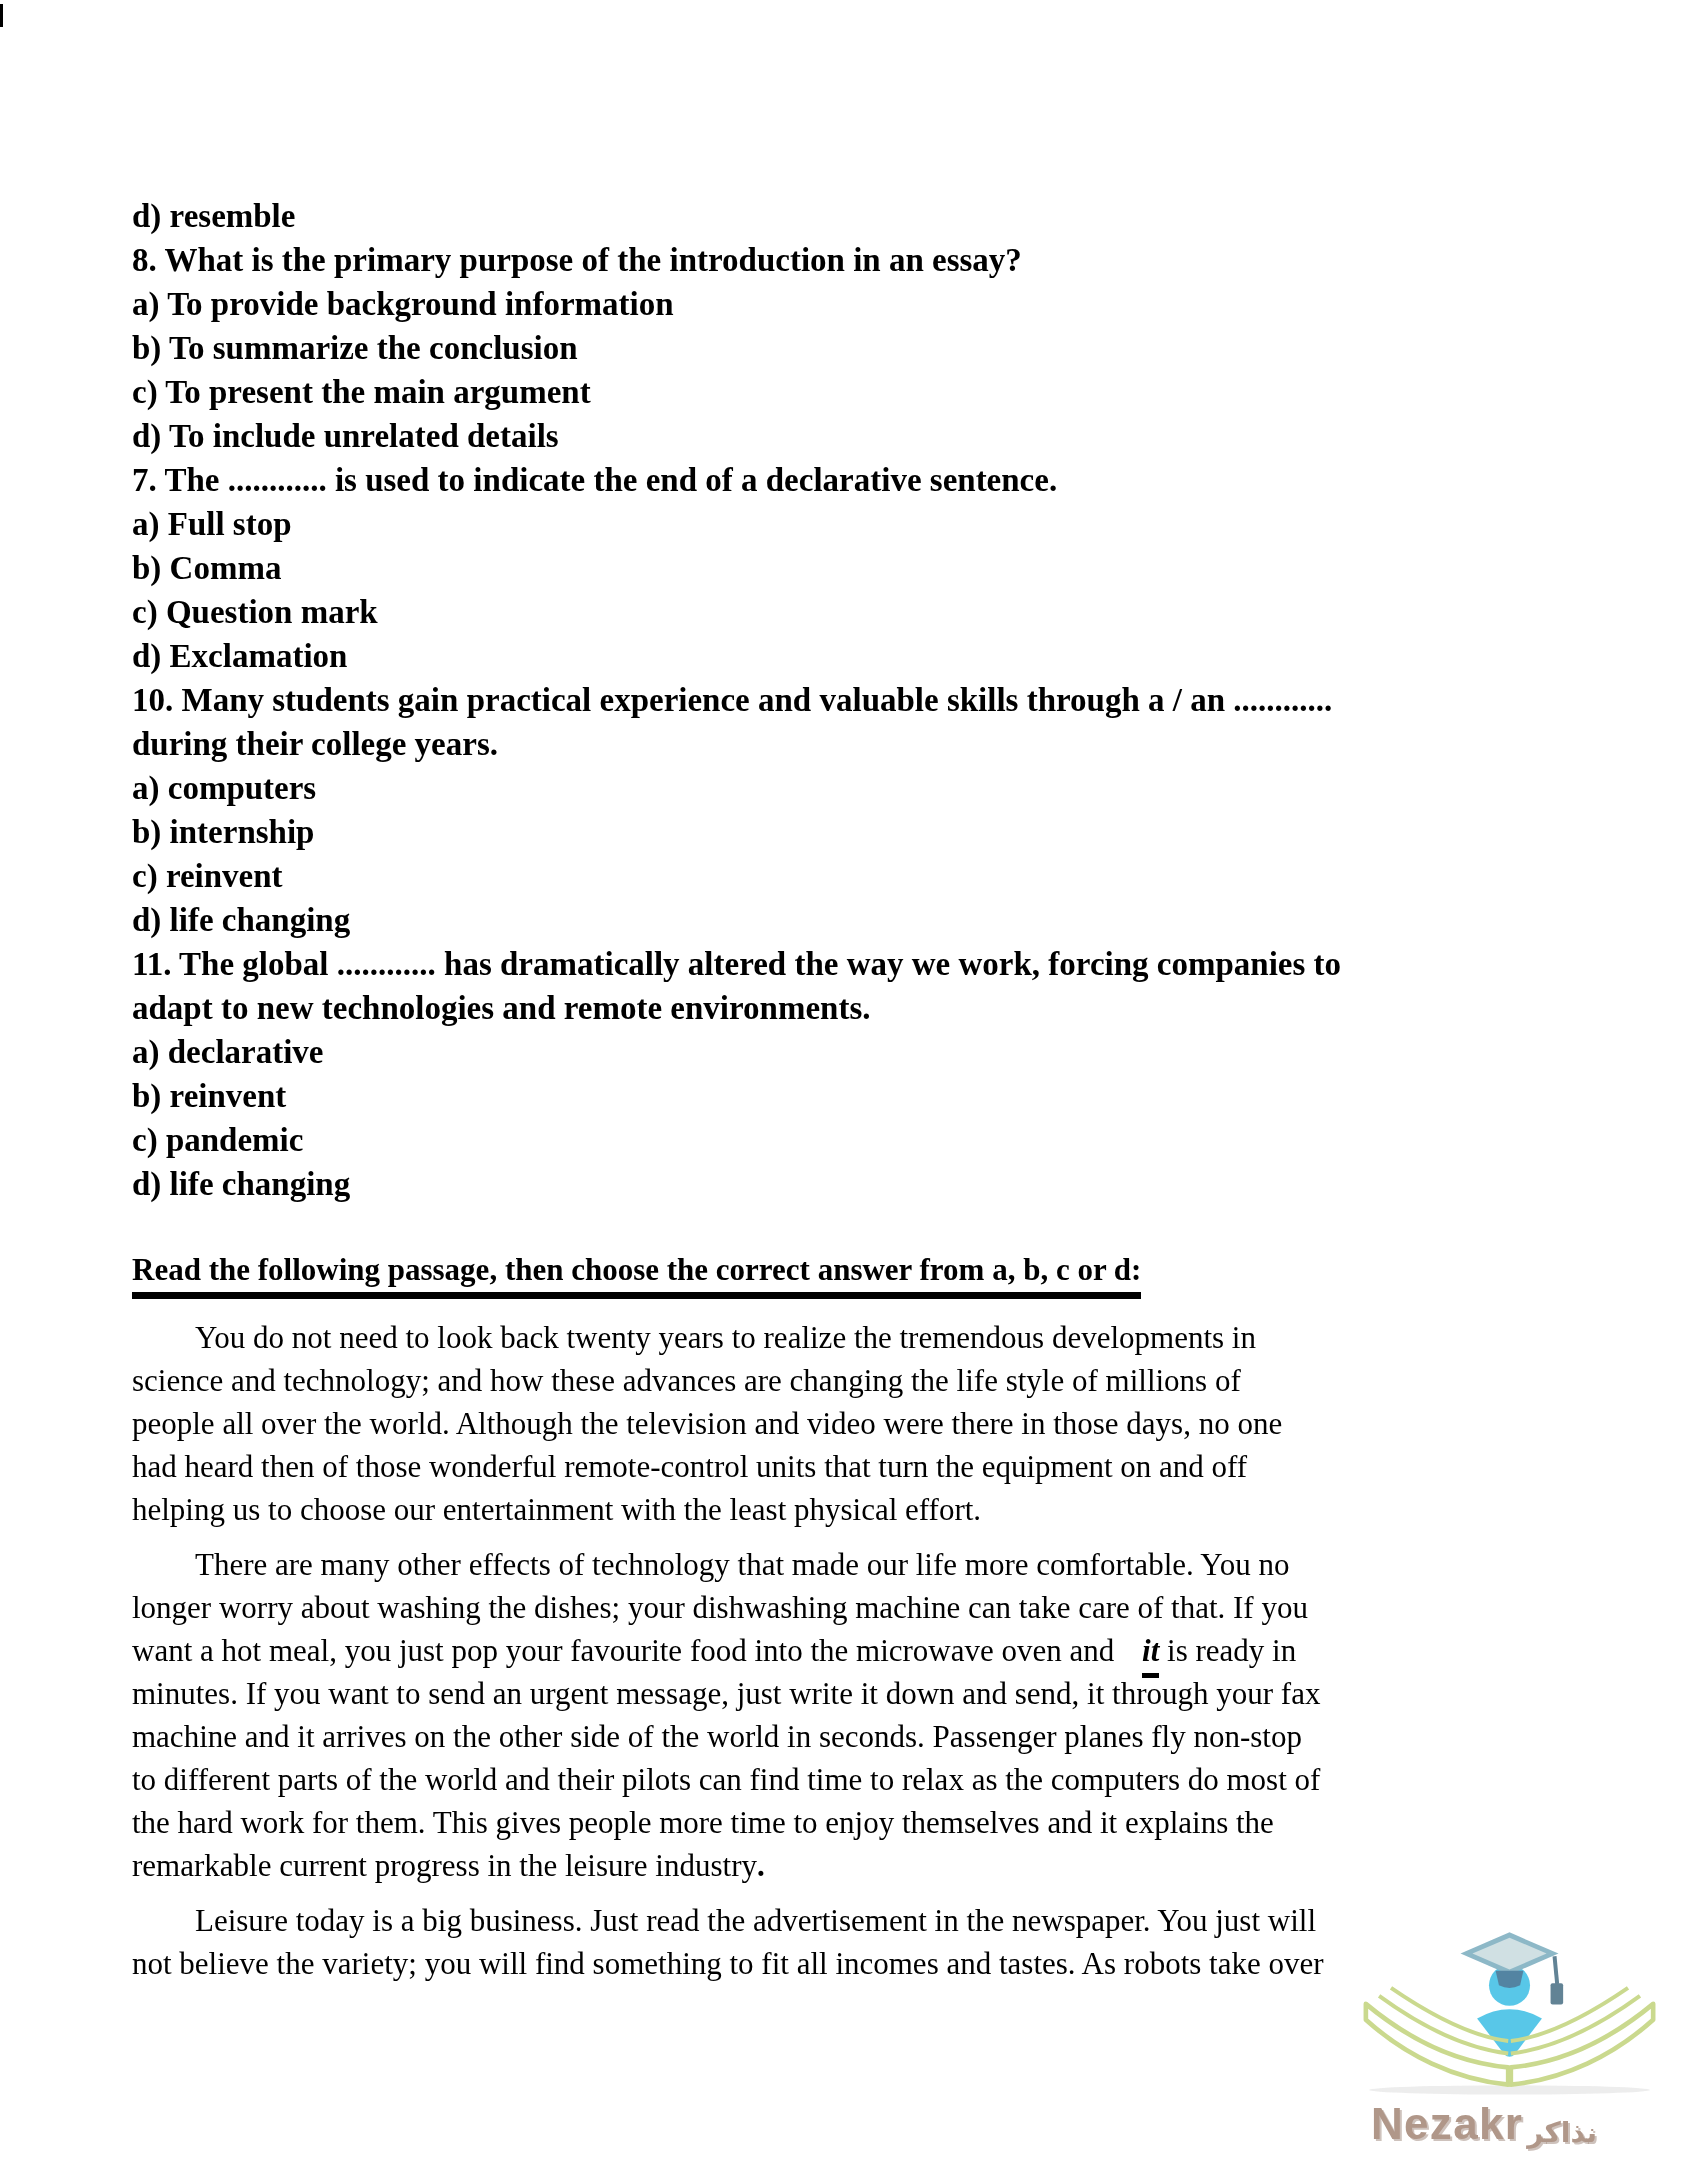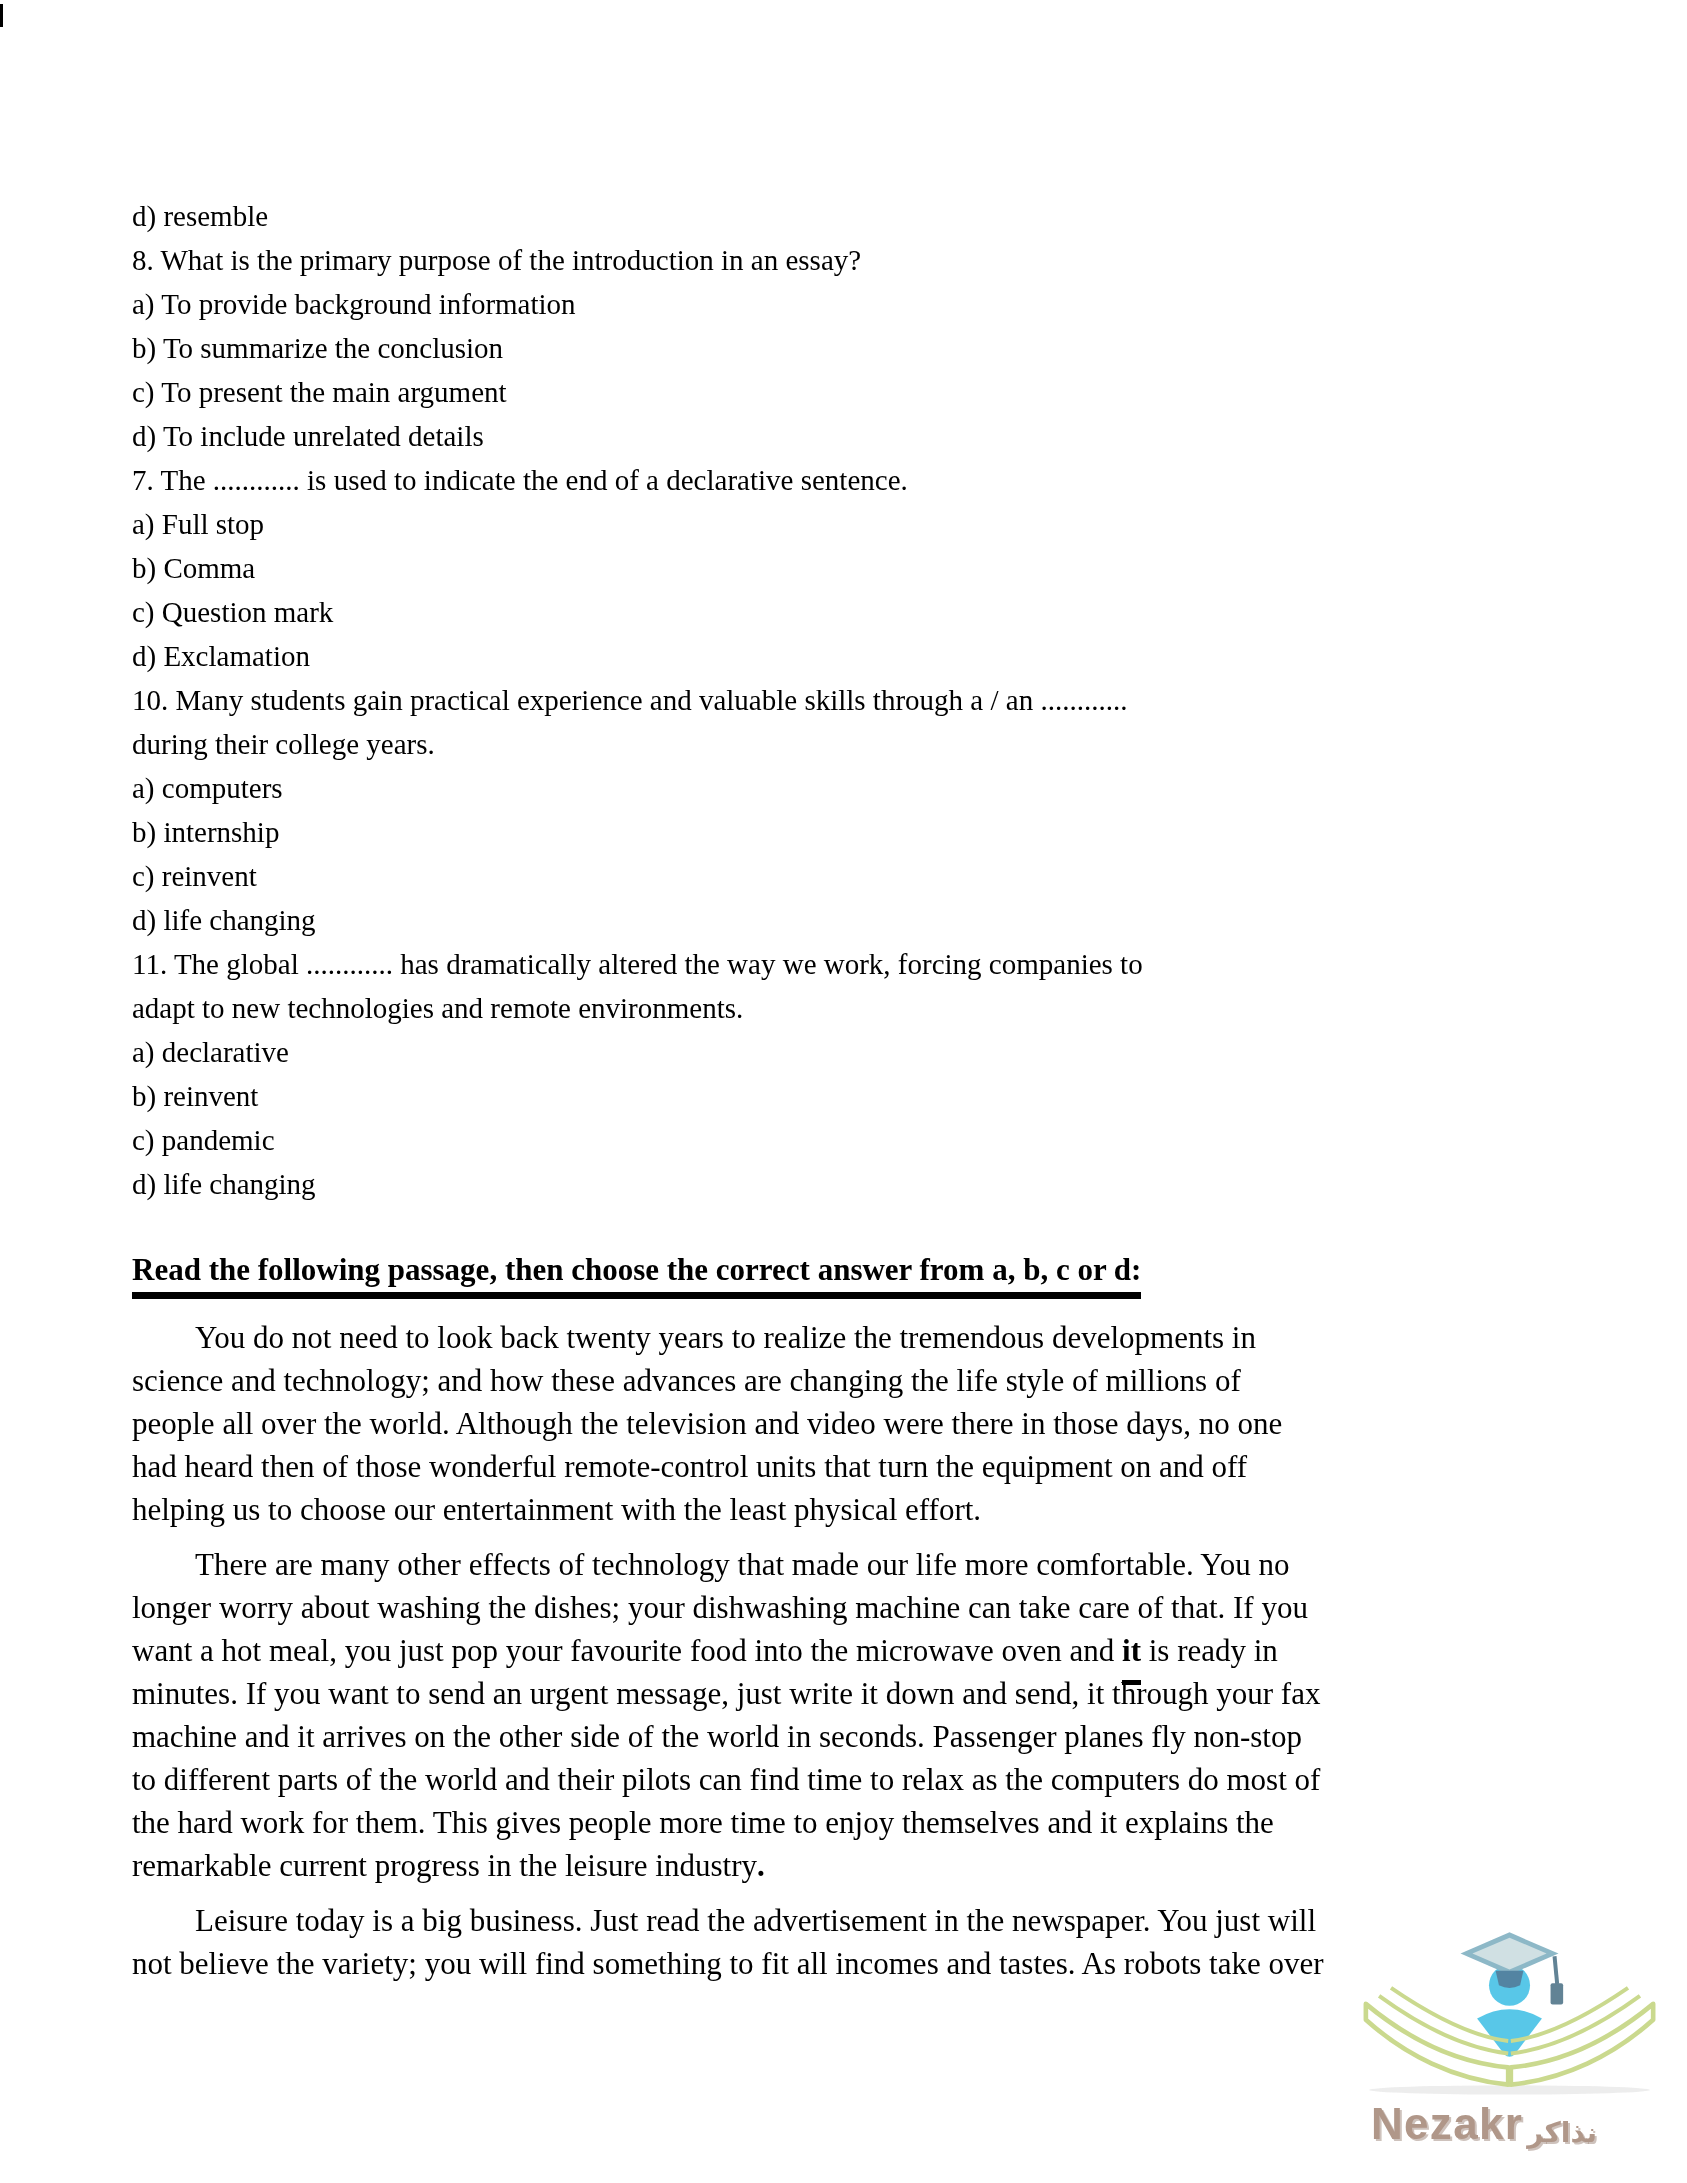--- a/index.html
+++ b/index.html
@@ -11,22 +11,22 @@
     font-family:"Liberation Serif", serif;
     color:#000;
   }
   .scan-mark {
     position:absolute; left:0; top:4px; width:2.6px; height:22.5px; background:#000;
   }
   .content {
     position:absolute; left:132px; top:194px; width:1492px; z-index:2;
   }
   .mcq .line {
-    font-weight:normal;
-    font-size:29px;
+    font-weight:bold;
+    font-size:33px;
     line-height:44px;
     white-space:nowrap;
   }
   .heading {
     margin:46px 0 17px 0;
     font-size:31px;
     font-weight:bold;
     line-height:1.15;
     white-space:nowrap;
   }
@@ -37,22 +37,22 @@
   }
   .passage { margin-top:5.3px; }
   .passage .line {
     font-size:31px;
     line-height:43px;
     white-space:nowrap;
   }
   .passage .line.indent { padding-left:63px; margin-top:12px; }
   .passage .line.indent:first-child { margin-top:0; }
   .seg-emphasis {
-    font-weight:bold; 
-    border-bottom:5.3px solid #000; padding-bottom:12px;
+    font-weight:bold; font-style:italic;
+    border-bottom:5.3px solid #000; padding-bottom:5px;margin-left:20px;
   }
   .seg-bold { font-weight:bold; }
 
   .watermark {
     position:absolute; left:1346px; top:1919px; width:331px; height:248px;
     z-index:1; opacity:0.97;text-align:center;
   }
   .wordmark {
     position:absolute; left:25px; top:180px;
     display:flex; align-items:flex-end; gap:4px;

